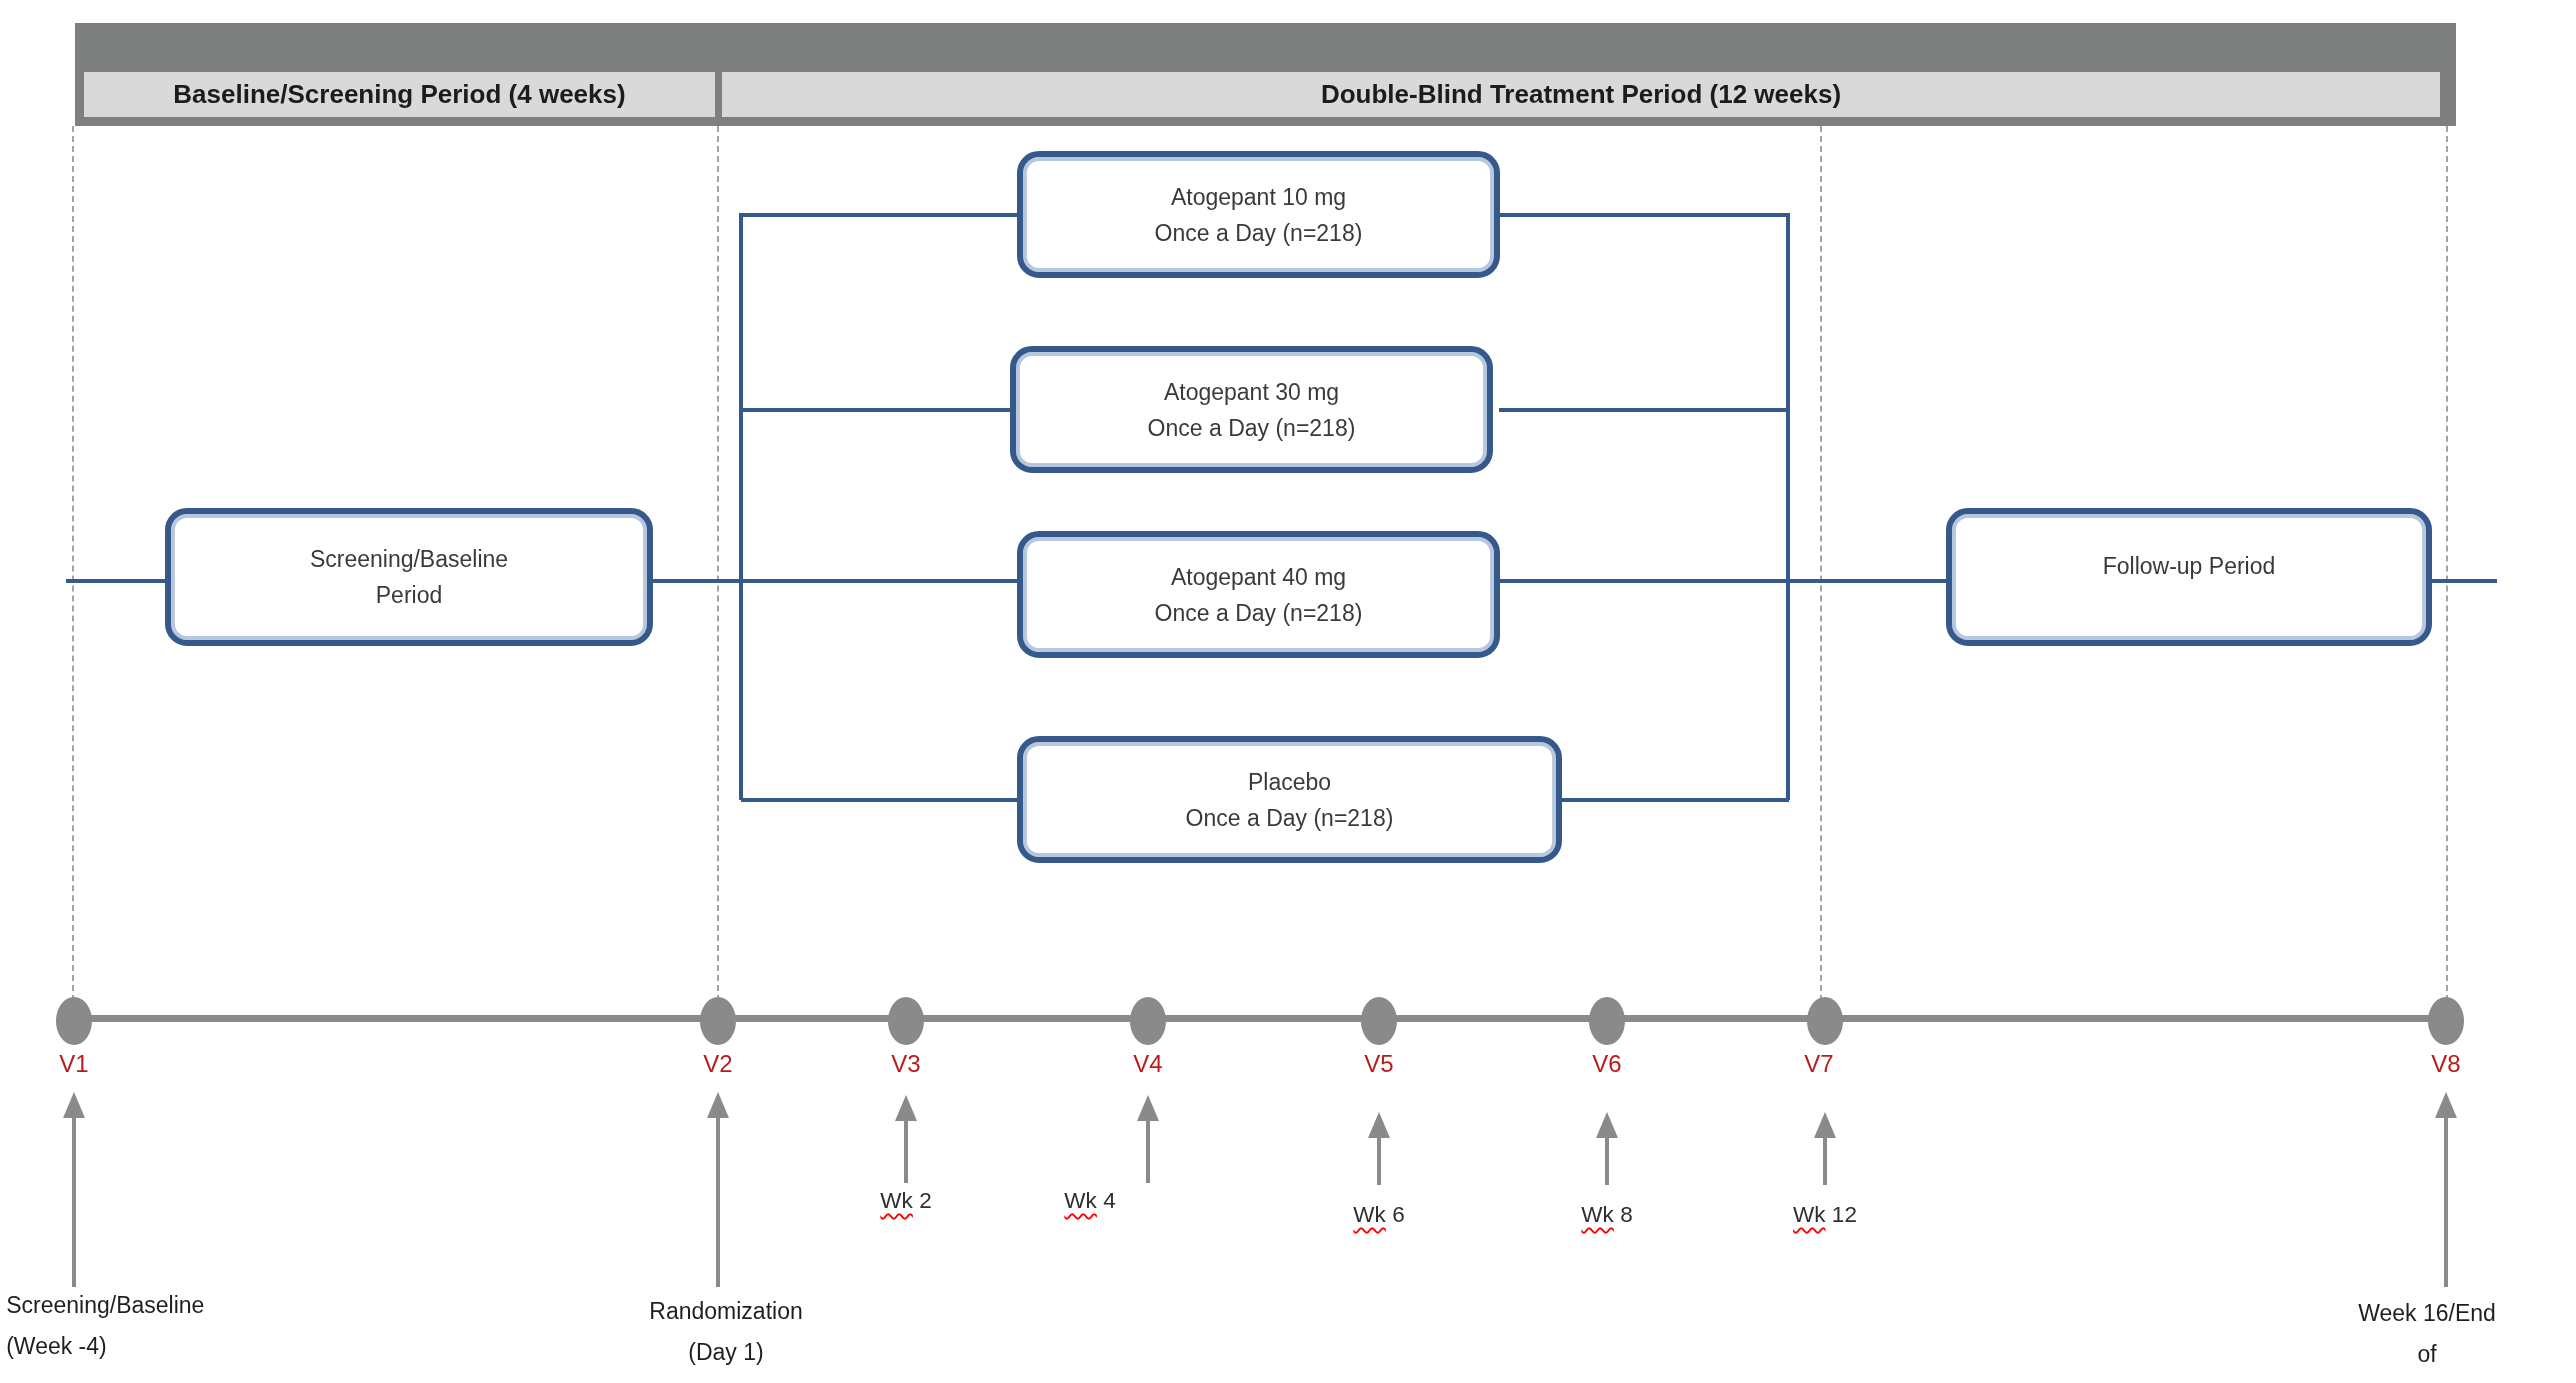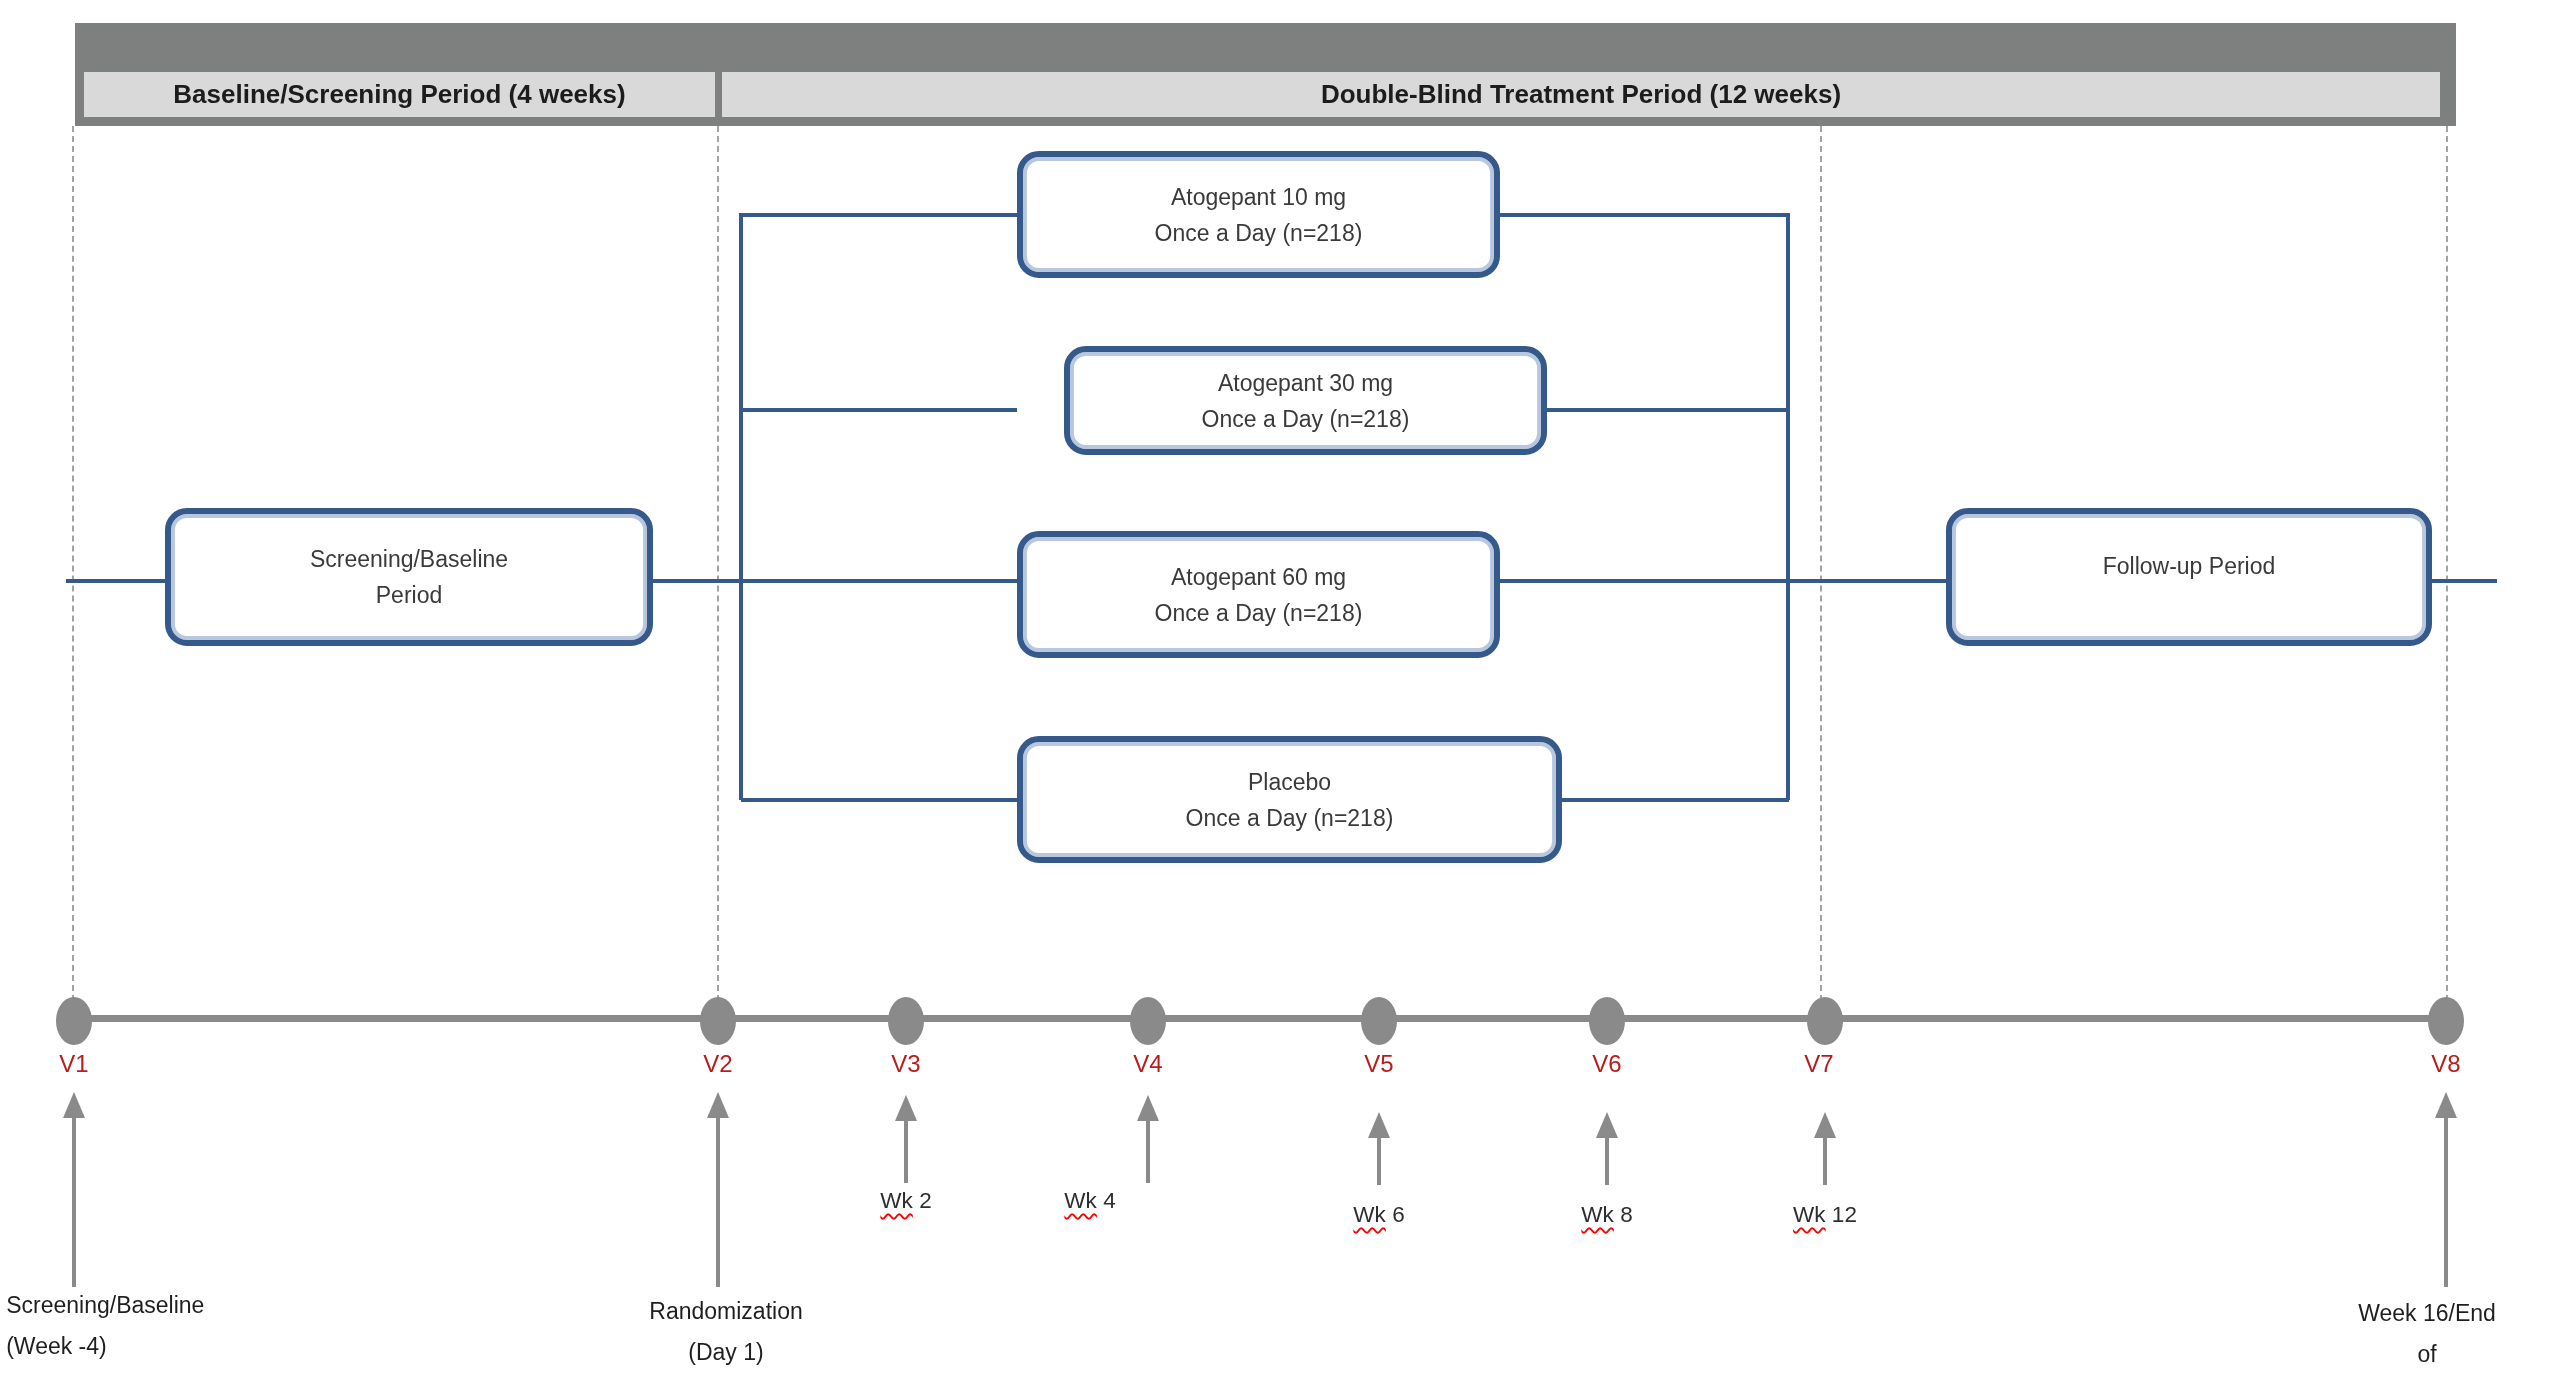--- a/index.html
+++ b/index.html
@@ -81,26 +81,26 @@
     <span>Period</span>
   </div>
   <div class="bluebox" style="left:1946px;top:508px;width:486px;height:138px;padding-bottom:23px">
     <span>Follow-up Period</span>
   </div>
 
   <div class="bluebox" style="left:1017px;top:151px;width:483px;height:127px">
     <span>Atogepant 10 mg</span>
     <span>Once a Day  (n=218)</span>
   </div>
-  <div class="bluebox" style="left:1064px;top:346px;width:483px;height:109px">
+  <div class="bluebox" style="left:1010px;top:346px;width:483px;height:127px">
     <span>Atogepant 30 mg</span>
     <span>Once a Day (n=218)</span>
   </div>
   <div class="bluebox" style="left:1017px;top:531px;width:483px;height:127px">
-    <span>Atogepant 60 mg</span>
+    <span>Atogepant 40 mg</span>
     <span>Once a Day  (n=218)</span>
   </div>
   <div class="bluebox" style="left:1017px;top:736px;width:545px;height:127px">
     <span>Placebo</span>
     <span>Once a Day (n=218)</span>
   </div>
 
   <div class="tl-line"></div>
   <div class="dot" style="left:74px"></div>
   <div class="dot" style="left:718px"></div>

